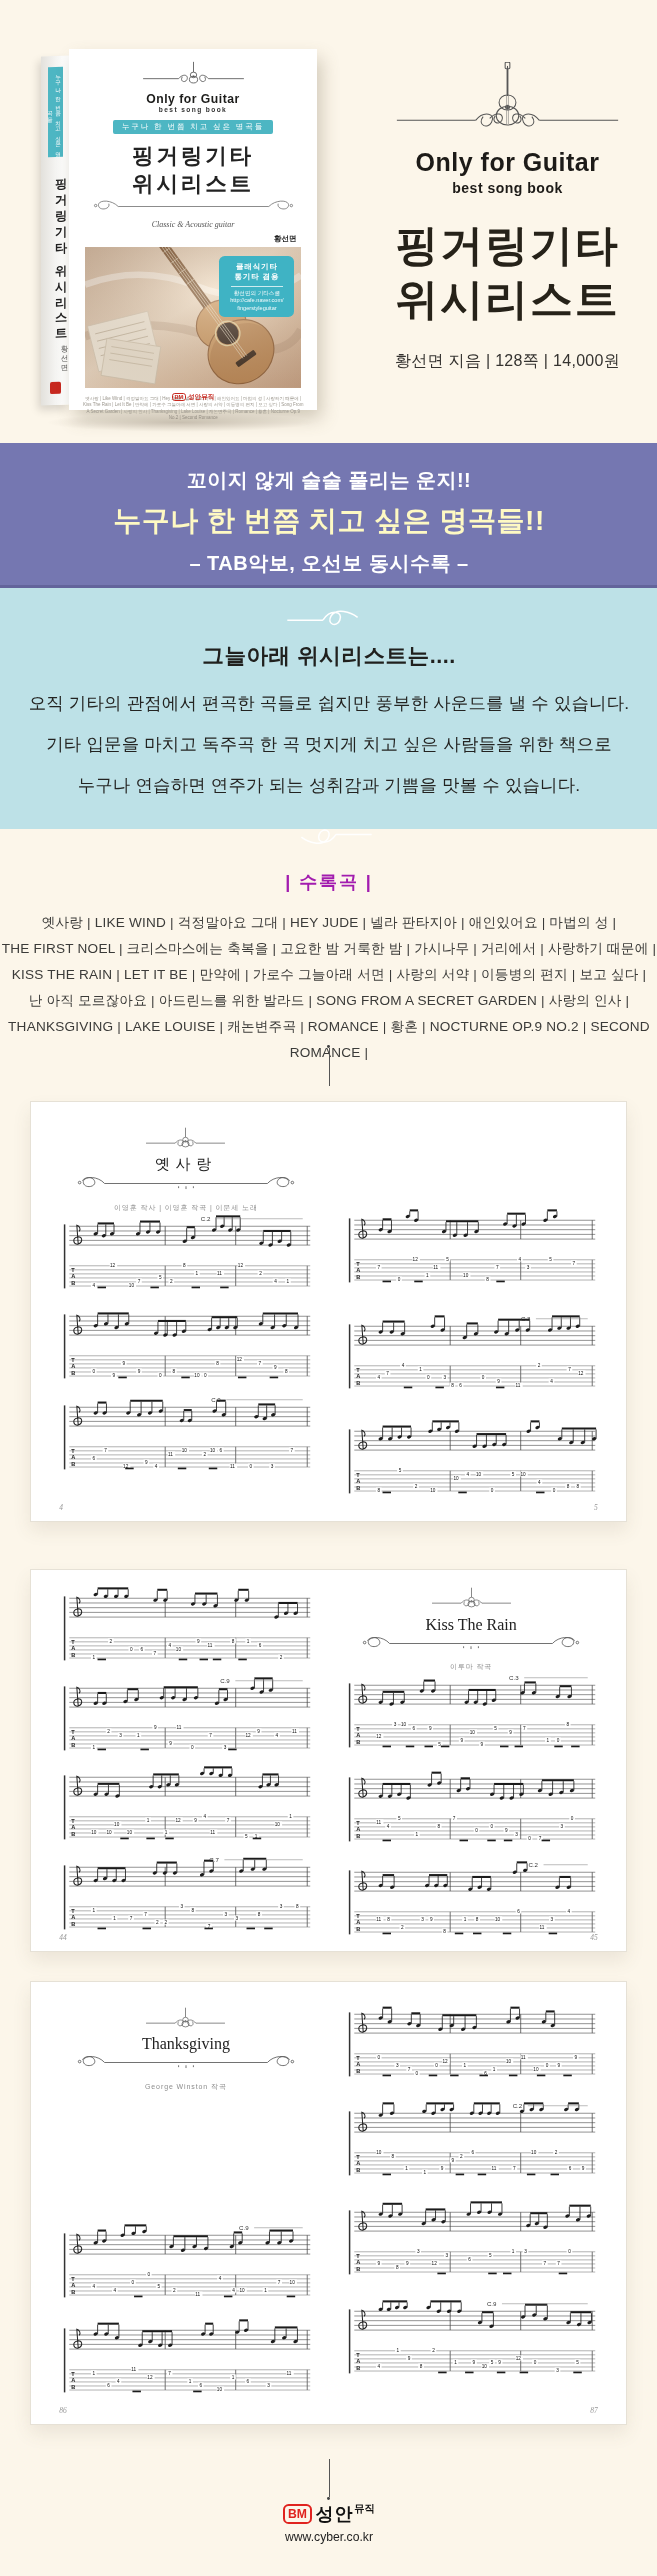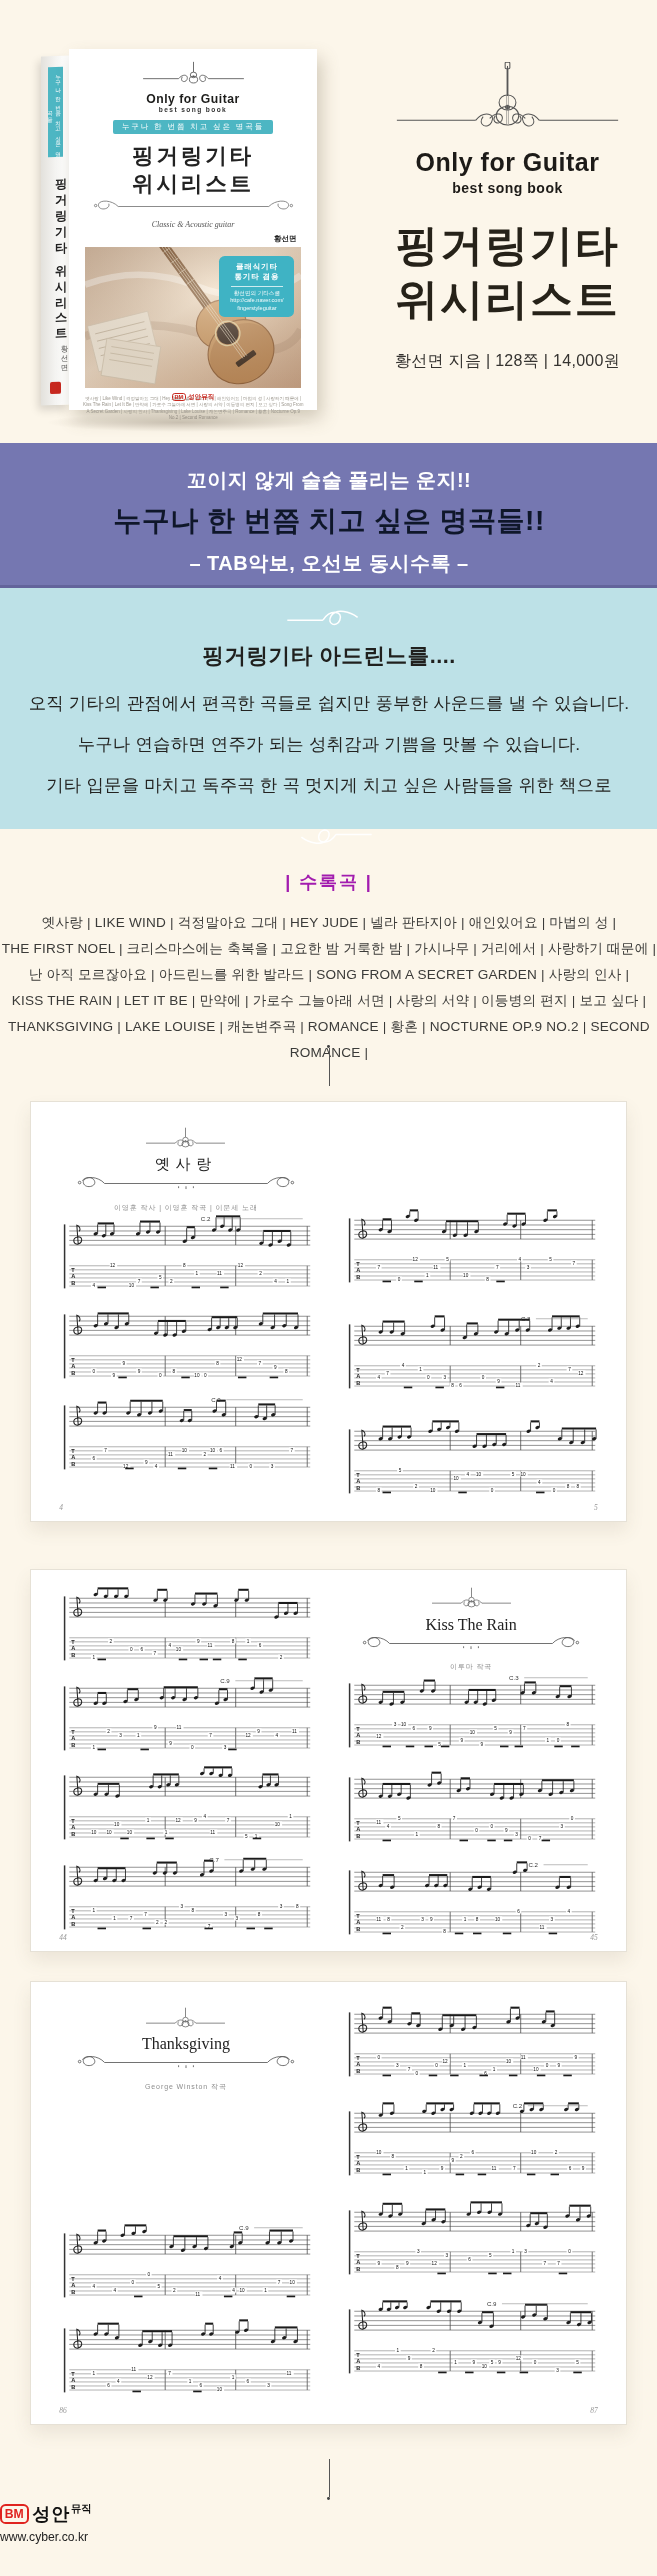--- a/index.html
+++ b/index.html
@@ -40,21 +40,21 @@
   .bm-mini{display:inline-block;border:0.9px solid #c7281f;border-radius:2.8px;padding:0 1.9px;margin-right:1.9px;font-size:5.6px;color:#c7281f;}
   .hero-right{position:absolute;left:357px;top:62px;width:301px;text-align:center;}
   .brand{font-size:25px;font-weight:600;letter-spacing:0.5px;color:#1d1b18;margin-top:1.9px;}
   .brand-sub{font-size:14px;font-weight:700;color:#1d1b18;margin-top:2.8px;letter-spacing:0.5px;}
   .main-title{font-size:43px;font-weight:700;line-height:54px;margin:22.5px 0 0;letter-spacing:1.9px;color:#262219;}
   .meta{margin-top:25px;font-size:16px;color:#353330;letter-spacing:0.3px;}
 
   
   .banner{top:443px;height:145px;background:#7577b1;border-bottom:3.8px solid #63649b;text-align:center;}
   .b1{padding-top:23.5px;font-size:20px;font-weight:700;color:#fff;letter-spacing:0.5px;}
-  .b2{margin-top:8.5px;font-size:28px;font-weight:800;color:#0f172a;letter-spacing:0.5px;}
+  .b2{margin-top:8.5px;font-size:28px;font-weight:800;color:#fef9c3;letter-spacing:0.5px;}
   .b3{margin-top:10.3px;font-size:20px;font-weight:700;color:#fff;letter-spacing:0.5px;}
 
   
   .intro{top:588px;height:241px;background:#bde1e7;text-align:center;}
   .intro .fl{display:block;margin:19px auto 0;}
   .intro-title{margin-top:11.3px;font-size:21.6px;font-weight:800;color:#20201e;letter-spacing:0.5px;}
   .intro p{margin:0;font-size:17.4px;color:#232321;line-height:41px;letter-spacing:0.2px;}
   .intro .plist{margin-top:13px;}
 
   
@@ -76,21 +76,21 @@
   .sheet-header{width:100%;text-align:center;}
   .sheet-title{font-family:"Liberation Serif",serif;font-size:16px;color:#222;margin-top:1.9px;}
   .sheet-title.kr{letter-spacing:5.6px;font-size:15px;}
   .sheet-credit{font-size:7px;color:#8d8d8d;margin-top:6.6px;letter-spacing:0.9px;}
   .pagenum{position:absolute;bottom:9.4px;font-family:"Liberation Serif",serif;font-style:italic;font-size:7.5px;color:#999;}
   .pagenum.pl{left:3.8px;} .pagenum.pr{right:3.8px;}
   .sys{display:block;}
   .spacer{flex:1;}
 
   
-  .footer{top:2444px;height:132px;}
+  .footer{top:2444px;height:132px;text-align:center;}
   .pub-logo{margin-top:58px;}
   .bm{display:inline-block;border:2.3px solid #e0231f;color:#e0231f;font-weight:800;font-size:12.2px;border-radius:5.6px;
     padding:0 2.8px;margin-right:3.8px;vertical-align:middle;line-height:16px;}
   .pub-big{font-size:18px;font-weight:800;color:#111;vertical-align:middle;letter-spacing:0.9px;}
   .pub-small{font-size:10.3px;font-weight:700;color:#111;vertical-align:top;margin-left:0.9px;}
   .url{margin-top:3.8px;font-size:12.2px;color:#222;}
 </style>
 </head>
 <body>
 
@@ -242,41 +242,41 @@
   <div class="b3">– TAB악보, 오선보 동시수록 –</div>
 </section>
 
 <section class="sec intro">
   <svg class="fl" width="85" height="22.5" viewBox="0 0 90 24">
     <g stroke="#fff" fill="none" stroke-width="1.6">
       <line x1="0" y1="14" x2="38" y2="14"></line>
       <path d="M38 14 c8 -12 22 -10 18 0 c-3 8 -15 5 -9 -5 c6 -8 20 -4 28 2"></path>
     </g>
   </svg>
-  <div class="intro-title">핑거링기타 아드린느를....</div>
+  <div class="intro-title">그늘아래 위시리스트는....</div>
   <div class="plist">
     <p>오직 기타의 관점에서 편곡한 곡들로 쉽지만 풍부한 사운드를 낼 수 있습니다.</p>
+    <p>기타 입문을 마치고 독주곡 한 곡 멋지게 치고 싶은 사람들을 위한 책으로</p>
     <p>누구나 연습하면 연주가 되는 성취감과 기쁨을 맛볼 수 있습니다.</p>
-    <p>기타 입문을 마치고 독주곡 한 곡 멋지게 치고 싶은 사람들을 위한 책으로</p>
   </div>
   <svg class="fl" width="85" height="22.5" viewBox="0 0 90 24">
     <g stroke="#fff" fill="none" stroke-width="1.6">
       <path d="M52 10 c-8 12 -22 10 -18 0 c3 -8 15 -5 9 5 c-6 8 -20 4 -28 -2"></path>
       <line x1="52" y1="10" x2="90" y2="10"></line>
     </g>
   </svg>
 </section>
 
 <section class="sec tracks">
   <div class="tracks-header">| 수록곡 |</div>
   <div class="plist">
     <p>옛사랑 | LIKE WIND | 걱정말아요 그대 | HEY JUDE | 넬라 판타지아 | 애인있어요 | 마법의 성 |</p>
     <p>THE FIRST NOEL | 크리스마스에는 축복을 | 고요한 밤 거룩한 밤 | 가시나무 | 거리에서 | 사랑하기 때문에 |</p>
+    <p>KISS THE RAIN | LET IT BE | 만약에 | 가로수 그늘아래 서면 | 사랑의 서약 | 이등병의 편지 | 보고 싶다 |</p>
     <p>난 아직 모르잖아요 | 아드린느를 위한 발라드 | SONG FROM A SECRET GARDEN | 사랑의 인사 |</p>
-    <p>KISS THE RAIN | LET IT BE | 만약에 | 가로수 그늘아래 서면 | 사랑의 서약 | 이등병의 편지 | 보고 싶다 |</p>
     <p>THANKSGIVING | LAKE LOUISE | 캐논변주곡 | ROMANCE | 황혼 | NOCTURNE OP.9 NO.2 | SECOND ROMANCE |</p>
   </div>
 </section>
 
 <div class="connector" style="top:1045px;">
   <span class="dot"></span>
     <span class="line" style="height:38px;"></span>
 </div>
 
 <div id="previews">

